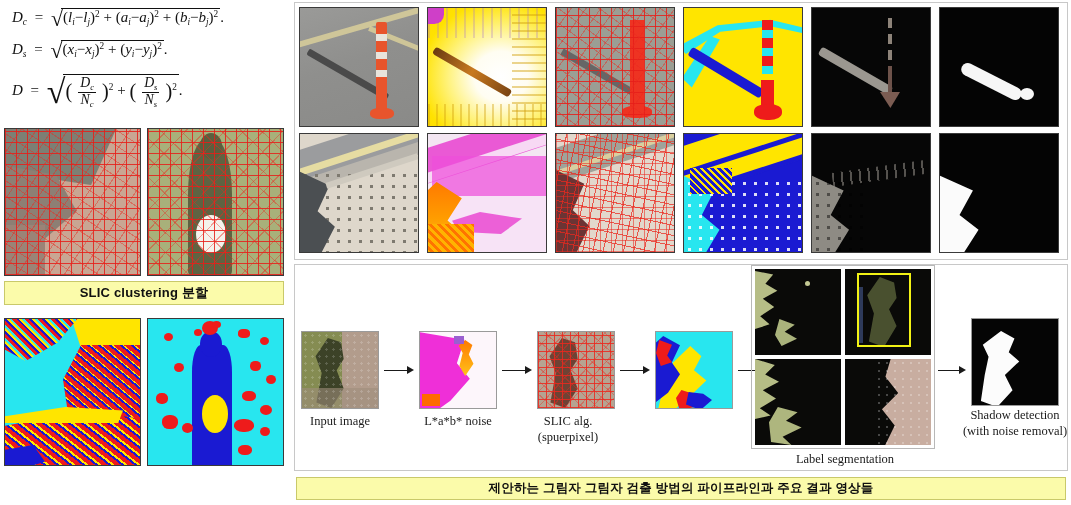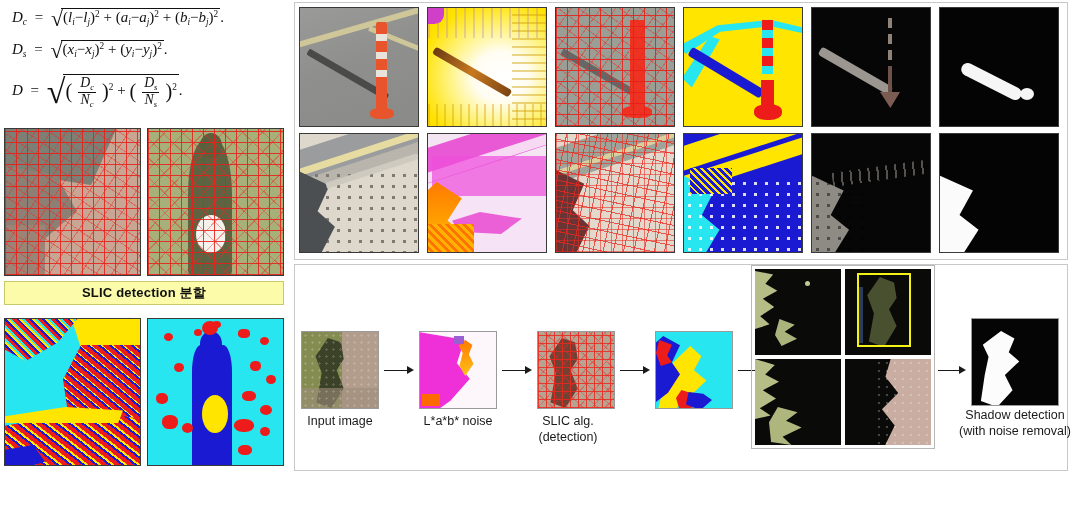--- a/index.html
+++ b/index.html
@@ -86,21 +86,21 @@
     width: 0; height: 0;
     border-top: 4.5px solid transparent;
     border-bottom: 4.5px solid transparent;
     border-left: 7px solid #1a1a1a;
   }
 
   
   .pipe-label {
     position: absolute;
     text-align: center;
-    font-family: Liberation Sans, sans-serif;
+    font-family: Liberation Serif, serif;
     font-size: 12.5px;
     color: #1a1a1a;
     line-height: 1.25;
   }
 
   
   .pic { position: absolute; inset: 0; }
 
   
   .road-grey { background: linear-gradient(160deg,#9a9a98 0%,#8f8f8d 45%,#8a8a88 100%); }
@@ -195,21 +195,21 @@
     <div class="pic" style="background:#a8b07a;"></div>
     <div class="blob" style="left:40px; top:10px; width:44px; height:138px; background:#5e6342; border-radius:40% 40% 6px 6px;"></div>
     <div class="blob" style="left:52px; top:4px; width:22px; height:26px; background:#5a5f3e; border-radius:50%;"></div>
     <div class="blob" style="left:48px; top:86px; width:30px; height:38px; background:#f4f2ec; border-radius:50%;"></div>
     <div class="slic-mesh"></div>
     <div style="position:absolute; inset:0; background-image:
         repeating-linear-gradient(44deg, rgba(235,40,30,.42) 0 1px, transparent 1px 14px),
         repeating-linear-gradient(134deg, rgba(235,40,30,.42) 0 1px, transparent 1px 14px);"></div>
   </div>
 
-  <div class="caption-box" style="left:4px; top:281px; width:280px; height:24px; font-size:13px;">SLIC detection 분할</div>
+  <div class="caption-box" style="left:4px; top:281px; width:280px; height:24px; font-size:13px;">SLIC clustering 분할</div>
 
   <div class="imgbox frame-dark" style="left:4px; top:318px; width:137px; height:148px;">
     <div class="pic km-cyan"></div>
 
     <div class="blob km-yellow" style="left:66px; top:-2px; width:78px; height:44px; clip-path: polygon(0 0,100% 0,100% 60%,18% 100%);"></div>
 
     <div class="blob" style="left:-2px; top:-2px; width:76px; height:44px; background:
         repeating-linear-gradient(45deg,#ee1b1b 0 3px,#1a1ad2 3px 5px,#ffe500 5px 7px,#28e6ef 7px 9px);
         clip-path: polygon(0 0,100% 0,72% 58%,30% 100%,0 72%);"></div>
     <div class="blob" style="left:58px; top:26px; width:82px; height:86px; background:
@@ -412,21 +412,21 @@
     <div class="blob" style="left:8px; top:6px; width:44px; height:70px; background:#6e4234; clip-path: polygon(36% 0, 66% 6%, 72% 30%, 56% 46%, 72% 72%, 44% 100%, 10% 92%, 22% 50%, 8% 26%);"></div>
     <div style="position:absolute; inset:0; background-image:
         repeating-linear-gradient(0deg, rgba(235,40,30,.85) 0 1px, transparent 1px 8px),
         repeating-linear-gradient(90deg, rgba(235,40,30,.85) 0 1px, transparent 1px 8px);"></div>
     <div style="position:absolute; inset:0; background-image:
         repeating-linear-gradient(42deg, rgba(235,40,30,.4) 0 1px, transparent 1px 10px),
         repeating-linear-gradient(132deg, rgba(235,40,30,.4) 0 1px, transparent 1px 10px);"></div>
   </div>
   <div class="pipe-label" style="left:519px; top:414px; width:98px;">
     <div>SLIC alg.</div>
-    <div>(detection)</div>
+    <div>(spuerpixel)</div>
   </div>
 
   <div class="arrow" style="left:620px; top:366px; width:30px;">
     <div class="shaft" style="width:23px;"></div>
       <div class="head" style="left:23px;"></div>
   </div>
 
   <div class="imgbox frame-thin" style="left:655px; top:331px; width:78px; height:78px;">
     <div class="pic km-cyan"></div>
     <div class="blob km-yellow" style="left:2px; top:14px; width:62px; height:64px;
@@ -465,30 +465,34 @@
     <div class="blob" style="left:14px; top:48px; width:34px; height:38px; background:#aeb67e; clip-path: polygon(26% 0, 84% 14%, 50% 36%, 96% 54%, 40% 78%, 66% 100%, 6% 92%, 0 40%);"></div>
   </div>
 
   <div class="imgbox" style="left:845px; top:359px; width:86px; height:86px;">
     <div class="pic" style="background:#0a0a08;"></div>
     <div class="blob" style="left:30px; top:-2px; width:58px; height:90px; background:#c8ada0;
         clip-path: polygon(28% 0, 100% 0, 100% 100%, 16% 100%, 34% 76%, 12% 58%, 40% 40%, 18% 22%);"></div>
     <div class="blob" style="left:30px; top:0; width:58px; height:88px; background-image: radial-gradient(circle, rgba(255,255,255,.25) 1.3px, transparent 1.5px); background-size: 8px 8px;"></div>
   </div>
 
+  <div class="pipe-label" style="left:755px; top:452px; width:180px; font-size:12.5px;">
+    <div>Label segmentation</div>
+  </div>
 
   <div class="arrow" style="left:938px; top:366px; width:28px;">
     <div class="shaft" style="width:21px;"></div>
       <div class="head" style="left:21px;"></div>
   </div>
 
   <div class="imgbox frame-thin" style="left:971px; top:318px; width:88px; height:88px;">
     <div class="pic" style="background:#050505;"></div>
     <div class="blob" style="left:6px; top:12px; width:48px; height:76px; background:#fcfcfc;
         clip-path: polygon(48% 0, 76% 10%, 64% 28%, 86% 40%, 56% 58%, 72% 78%, 40% 100%, 6% 92%, 14% 58%, 22% 34%, 10% 18%);"></div>
   </div>
   <div class="pipe-label" style="left:948px; top:408px; width:134px;">
     <div>Shadow detection</div>
     <div>(with noise removal)</div>
   </div>
 
+  <div class="caption-box" style="left:296px; top:477px; width:770px; height:23px; font-size:12.5px;">제안하는 그림자 그림자 검출 방법의 파이프라인과 주요 결과 영상들</div>
 
 </div>
 
 </body></html>

